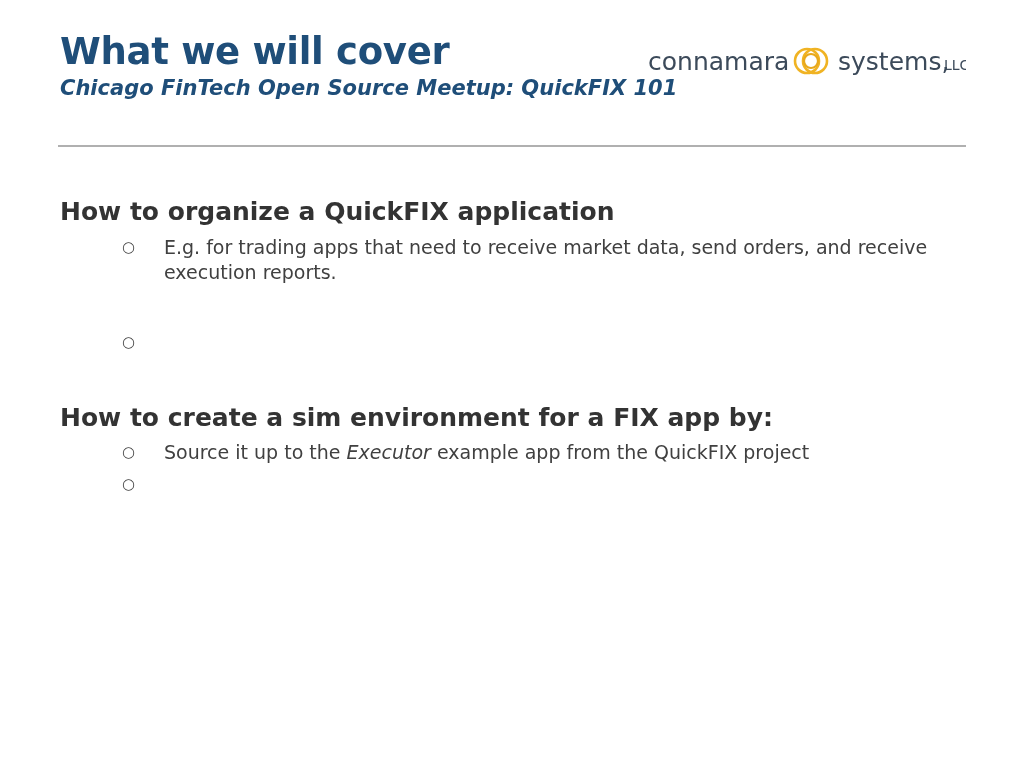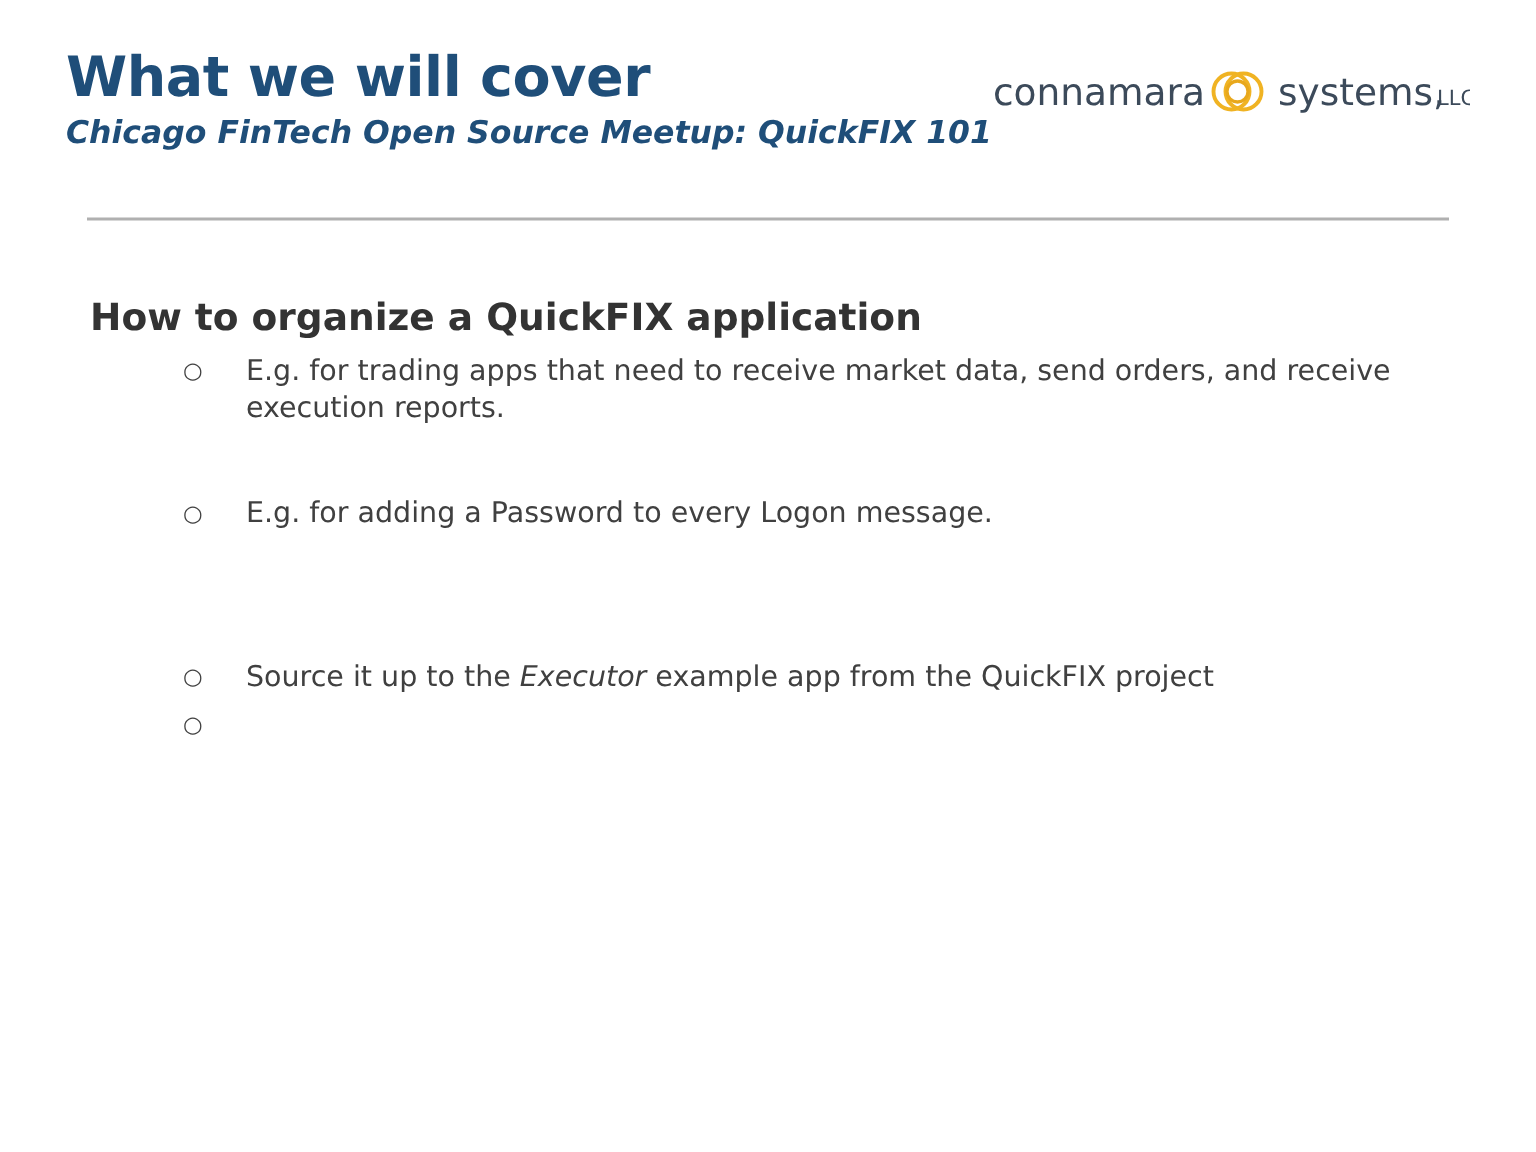--- a/index.html
+++ b/index.html
@@ -16,21 +16,21 @@
   .slide {
     position: relative;
     width: 1024px;
     height: 768px;
     box-sizing: border-box;
   }
 
   
   .header {
     position: absolute;
-    left: 44px;
+    left: 60px;
     top: 32px;
     width: 904px;
   }
   .slide-title {
     font-size: 37px;
     font-weight: bold;
     color: #1f4e79;
     letter-spacing: -0.3px;
     line-height: 1.1;
     margin: 0;
@@ -48,21 +48,21 @@
     left: 58px;
     top: 145px;
     width: 908px;
     height: 2px;
     background: #b0b0b0;
   }
 
   
   .logo {
     position: absolute;
-    right: 44px;
+    right: 58px;
     top: 40px;
     width: 318px;
     height: 44px;
     display: flex;
     align-items: flex-start;
     justify-content: flex-end;
   }
   .logo svg {
     display: block;
   }
@@ -146,31 +146,31 @@
         </li>
       </ul>
     </div>
 
     <div class="spacer-sm"></div>
 
     <div class="block">
       <ul class="bullets">
         <li class="bullet">
           <span class="marker">○</span>
-          <span>E.g. for adding a Password to every Logon message.</span>
         </li>
       </ul>
     </div>
 
     <div class="spacer-md"></div>
 
 
     <div class="spacer-md"></div>
 
     <div class="block">
+      <div class="heading">How to create  a sim environment for a FIX app by:</div>
       <ul class="bullets">
         <li class="bullet">
           <span class="marker">○</span>
           <span>Source it up to the </span><em>Executor</em><span> example app from the QuickFIX project</span>
         </li>
         <li class="bullet">
           <span class="marker">○</span>
         </li>
       </ul>
     </div>

